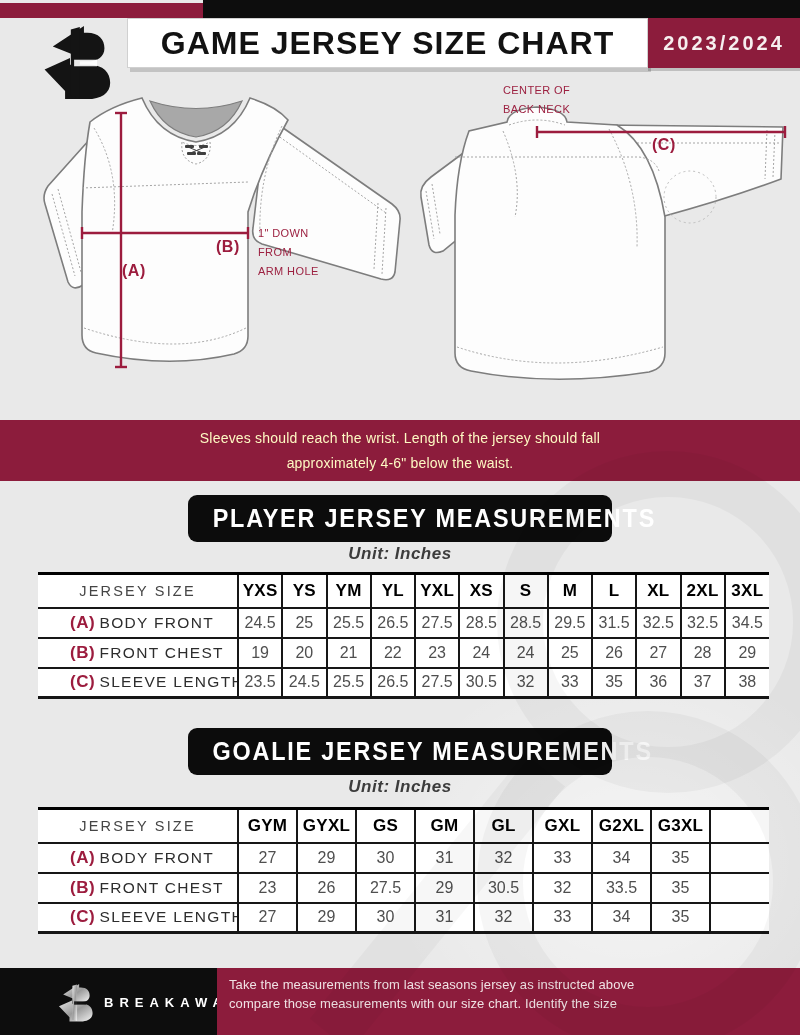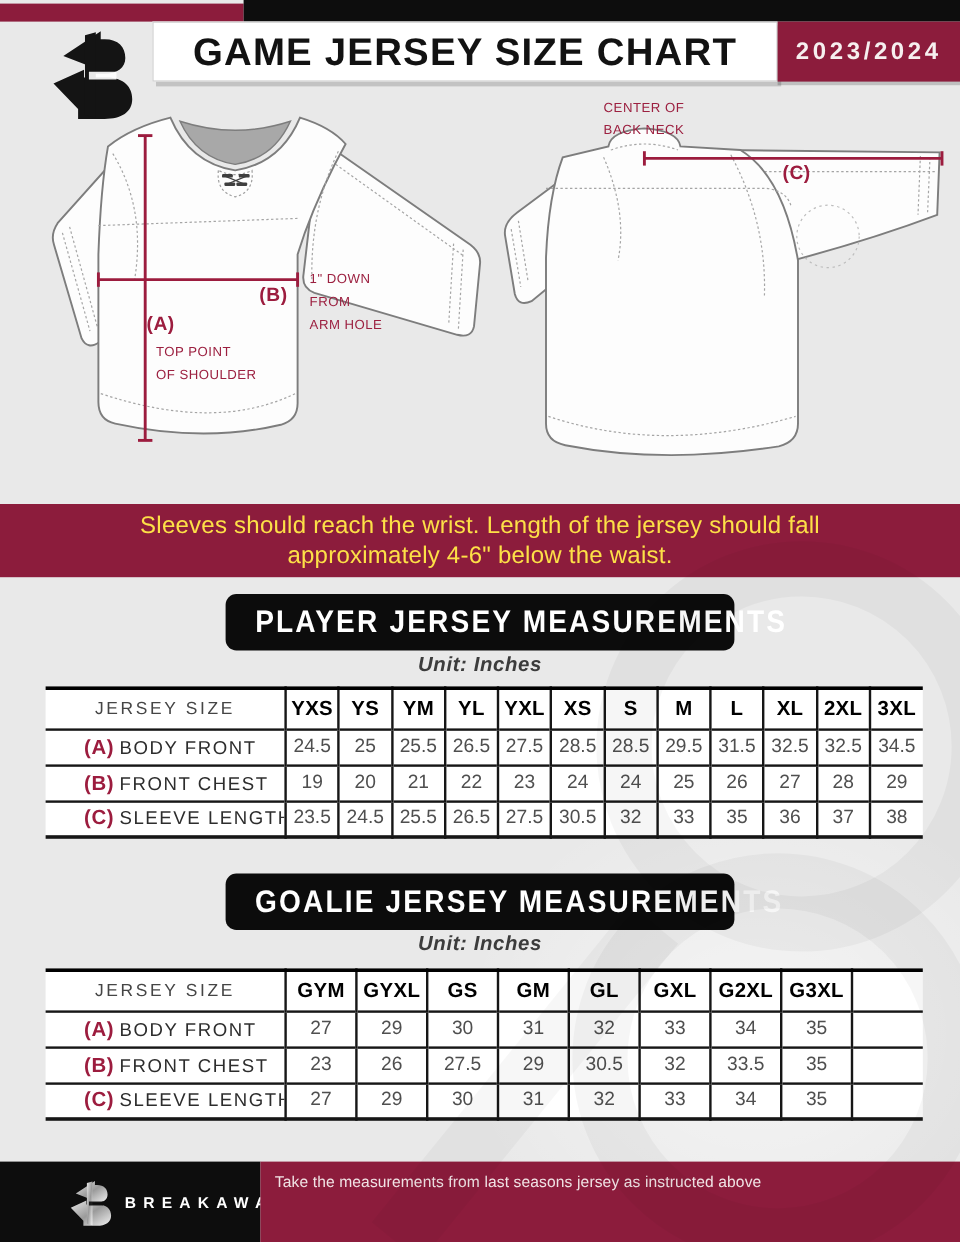--- a/index.html
+++ b/index.html
@@ -32,21 +32,21 @@
   .jersey-svg{overflow:visible;}
   .diag-label{color:#9c1c3e;font-weight:bold;font-size:16px;letter-spacing:0.5px;}
   .diag-caption{color:#9c2040;font-size:11px;line-height:19px;letter-spacing:0.4px;white-space:nowrap;}
   .diag-caption span{display:block;}
 
   
   .notice{
     left:0;top:420px;width:800px;height:61px;background:#8c1c3c;
     display:flex;flex-direction:column;align-items:center;justify-content:center;
   }
-  .notice div{color:#fde047;font-size:20px;line-height:25px;letter-spacing:0.2px;}
+  .notice div{color:#fef9c3;font-size:14px;line-height:25px;letter-spacing:0.2px;}
 
   
   .section-banner{
     left:188px;width:424px;height:47px;background:#0c0c0c;border-radius:9px;
     display:flex;align-items:center;justify-content:flex-start;
   }
   .section-banner .t{
     color:#ffffff;font-size:26px;font-weight:bold;letter-spacing:2px;white-space:nowrap;
     display:inline-block;transform:scaleX(0.9);
   }
@@ -171,24 +171,20 @@
     <path d="M54,262 Q150,294 260,262" stroke="#a5a5a5" stroke-width="1" fill="none" stroke-dasharray="2,2"></path>
 
     <g stroke="#9c1c3e" stroke-width="2.4">
       <line x1="134" y1="47" x2="382" y2="47"></line>
       <line x1="134" y1="41" x2="134" y2="53"></line>
       <line x1="382" y1="41" x2="382" y2="53"></line>
     </g>
   </svg>
 
   <div class="abs diag-label layer" style="left:122px;top:262px;">(A)</div>
-  <div class="abs diag-caption layer" style="left:130px;top:285px;">
-    <span>TOP POINT</span>
-    <span>OF SHOULDER</span>
-  </div>
   <div class="abs diag-label layer" style="left:216px;top:238px;">(B)</div>
   <div class="abs diag-caption layer" style="left:258px;top:224px;">
     <span>1" DOWN</span>
     <span>FROM</span>
     <span>ARM HOLE</span>
   </div>
   <div class="abs diag-caption layer" style="left:503px;top:81px;">
     <span>CENTER OF</span>
     <span>BACK NECK</span>
   </div>
@@ -367,20 +363,21 @@
     <g fill="url(#silver)">
       <path d="M34,30 L72,5 L72,13 L76,13 C90,13 97,21 97,32 C97,42 89,48 76,48 L57,48 L57,39 Z"></path>
       <path d="M24,58 L55,44 L55,52 L78,52 C96,52 104,62 104,74 C104,87 93,94 76,94 L49,94 L49,84 Z"></path>
       <path d="M56,9 L67,6 L67,93 L56,90 Z"></path>
     </g>
     <path fill="#0d0d0d" d="M60,46 L88,46 L88,54 L60,54 Z" opacity="0.9"></path>
   </svg>
   <div class="abs brand-name layer">BREAKAWAY</div>
   <div class="abs footer-maroon layer">
     <div>Take the measurements from last seasons jersey as instructed above</div>
+    <div>compare those measurements  with our size chart. Identify the size</div>
   </div>
 
   <svg class="abs watermark" viewBox="0 0 800 1035">
     <circle cx="668" cy="622" r="148" fill="none" stroke="rgba(0,0,0,0.035)" stroke-width="46"></circle>
     <circle cx="648" cy="882" r="148" fill="none" stroke="rgba(0,0,0,0.035)" stroke-width="46"></circle>
     <path d="M330,1035 L545,770" fill="none" stroke="rgba(0,0,0,0.03)" stroke-width="52"></path>
   </svg>
 
 </div>
 

